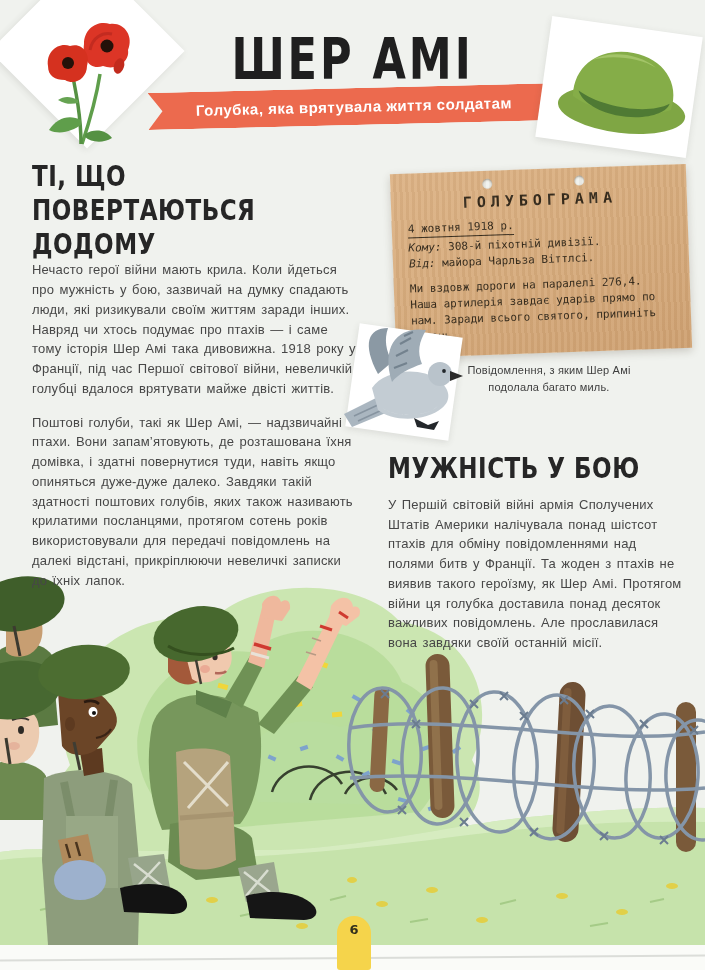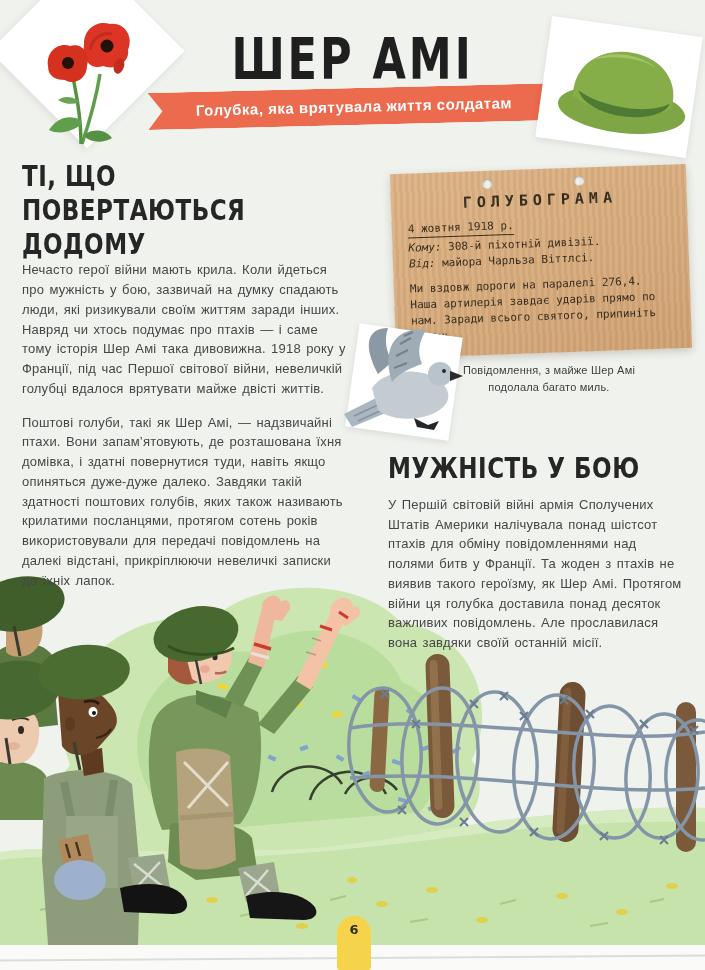--- a/index.html
+++ b/index.html
@@ -29,21 +29,21 @@
   .poppy-card{left:18px;top:-18px;width:138px;height:138px;transform:rotate(45deg);}
   .helmet-card{left:543px;top:26px;width:152px;height:122px;transform:rotate(8deg);}
   .poppy-art{left:40px;top:8px;z-index:3;}
   .helmet-art{left:548px;top:38px;z-index:3;}
   
   .heading{
     font-family:"DejaVu Sans",sans-serif;font-weight:bold;color:#262626;
     font-size:24px;line-height:1.2;letter-spacing:.5px;
     transform:scale(.96,1.18);transform-origin:0 0;
   }
-  .left-col{left:22px;top:160px;width:324px;z-index:2;}
+  .left-col{left:32px;top:160px;width:324px;z-index:2;}
   .body-text{
     margin-top:14px;font-size:13px;line-height:1.52;color:#474747;
     letter-spacing:.2px;word-spacing:1.5px;
   }
   .right-col{left:388px;top:452px;width:296px;z-index:2;}
   .right-col .body-text{}
   
   .note{
     left:393px;top:169px;width:296px;height:184px;z-index:2;
     background:linear-gradient(160deg,#ddb386 0%,#d6ab7c 55%,#cfa172 100%);
@@ -154,21 +154,21 @@
     <path d="M38,66 C50,48 86,44 104,58 C116,66 118,78 108,86 C92,100 58,100 44,88 Z" fill="#c3ccd3"></path>
     <path d="M48,86 C64,96 92,95 104,84 C94,94 66,97 48,86 Z" fill="#e8ebee"></path>
     <path d="M58,60 C46,22 66,4 92,8 C85,20 83,30 88,42 C76,46 64,52 58,60 Z" fill="#9facb6"></path>
     <path d="M66,22 l11,-6 M62,34 l12,-6 M60,46 l13,-5 M70,14 l9,-4" stroke="#73828e" stroke-width="2" fill="none"></path>
     <circle cx="106" cy="52" r="12" fill="#b9c3cb"></circle>
     <circle cx="110" cy="49" r="1.9" fill="#22262a"></circle>
     <path d="M116,49 L129,54 L116,59 Z" fill="#2b2b2b"></path>
     <path d="M80,96 l14,7 l11,-4 l-5,9 l-17,-3 Z" fill="#23272b"></path>
   </g>
 </svg>
-<div class="abs pigeon-caption">Повідомлення, з майже Шер Амі подолала багато миль.</div>
+<div class="abs pigeon-caption">Повідомлення, з яким Шер Амі подолала багато миль.</div>
 
 <div class="abs right-col">
   <div class="heading">МУЖНІСТЬ У БОЮ</div>
   <div class="body-text">У Першій світовій війні армія Сполучених Штатів Америки налічувала понад шістсот птахів для обміну повідомленнями над полями битв у Франції. Та жоден з птахів не виявив такого героїзму, як Шер Амі. Протягом війни ця голубка доставила понад десяток важливих повідомлень. Але прославилася вона завдяки своїй останній місії.</div>
 </div>
 
 <svg class="abs scene" width="705" height="410" viewBox="0 0 705 410">
 
   <g>
     <path d="M70,205 C40,125 115,45 215,58 C255,18 360,16 400,62 C468,70 500,140 472,200 C502,250 440,302 378,292 L100,295 C48,284 40,244 70,205 Z" fill="#cbe6b1"></path>

